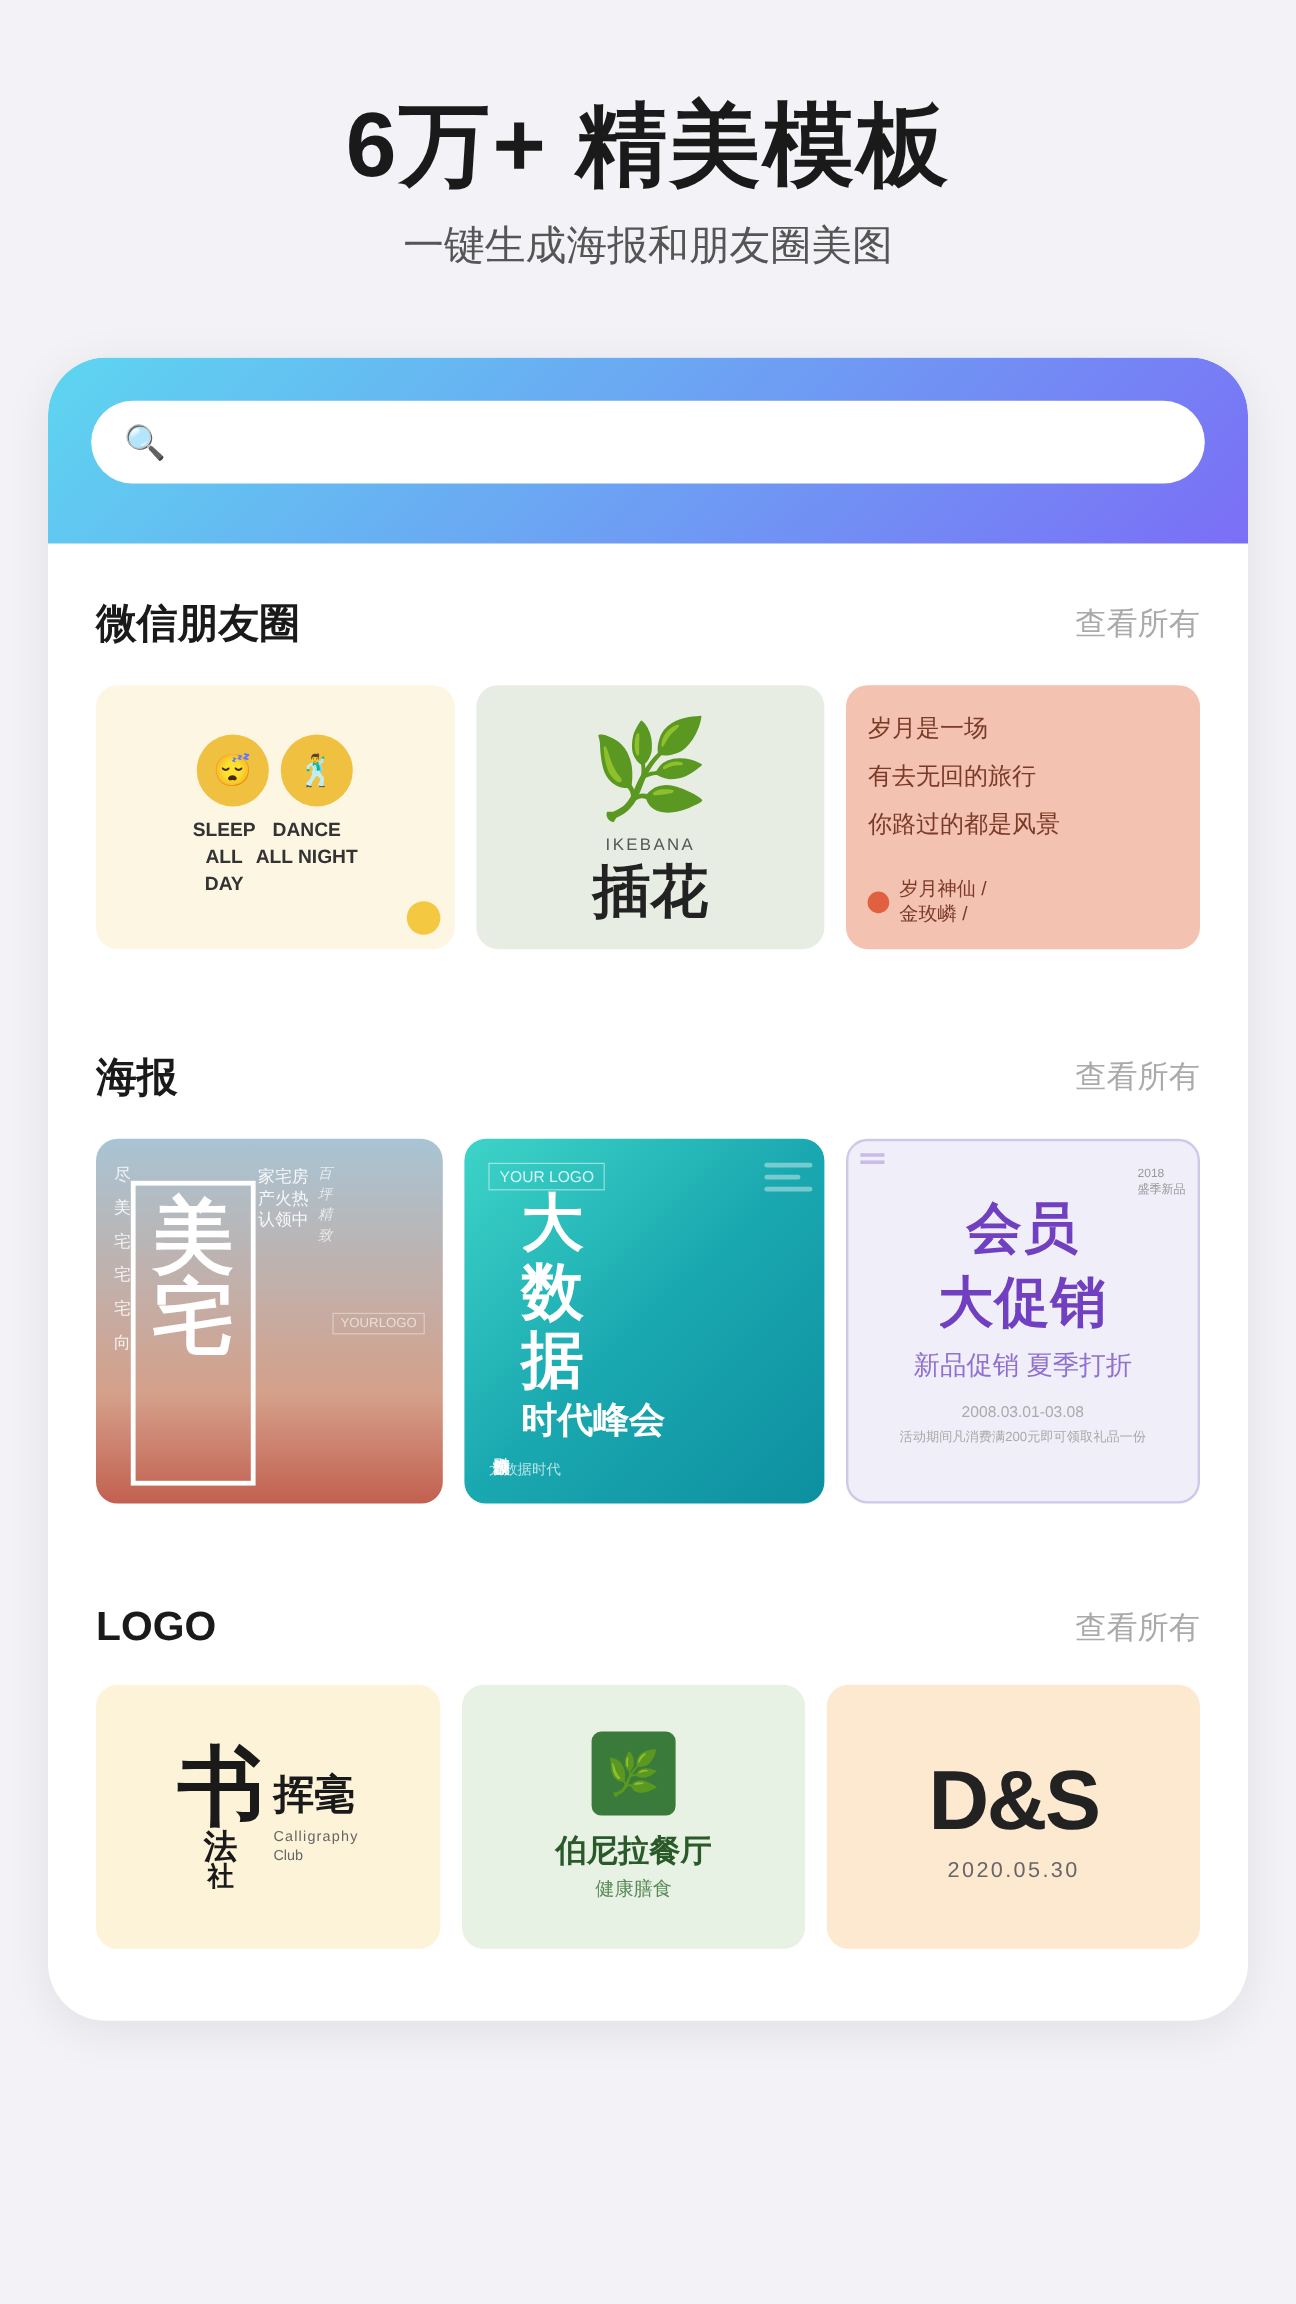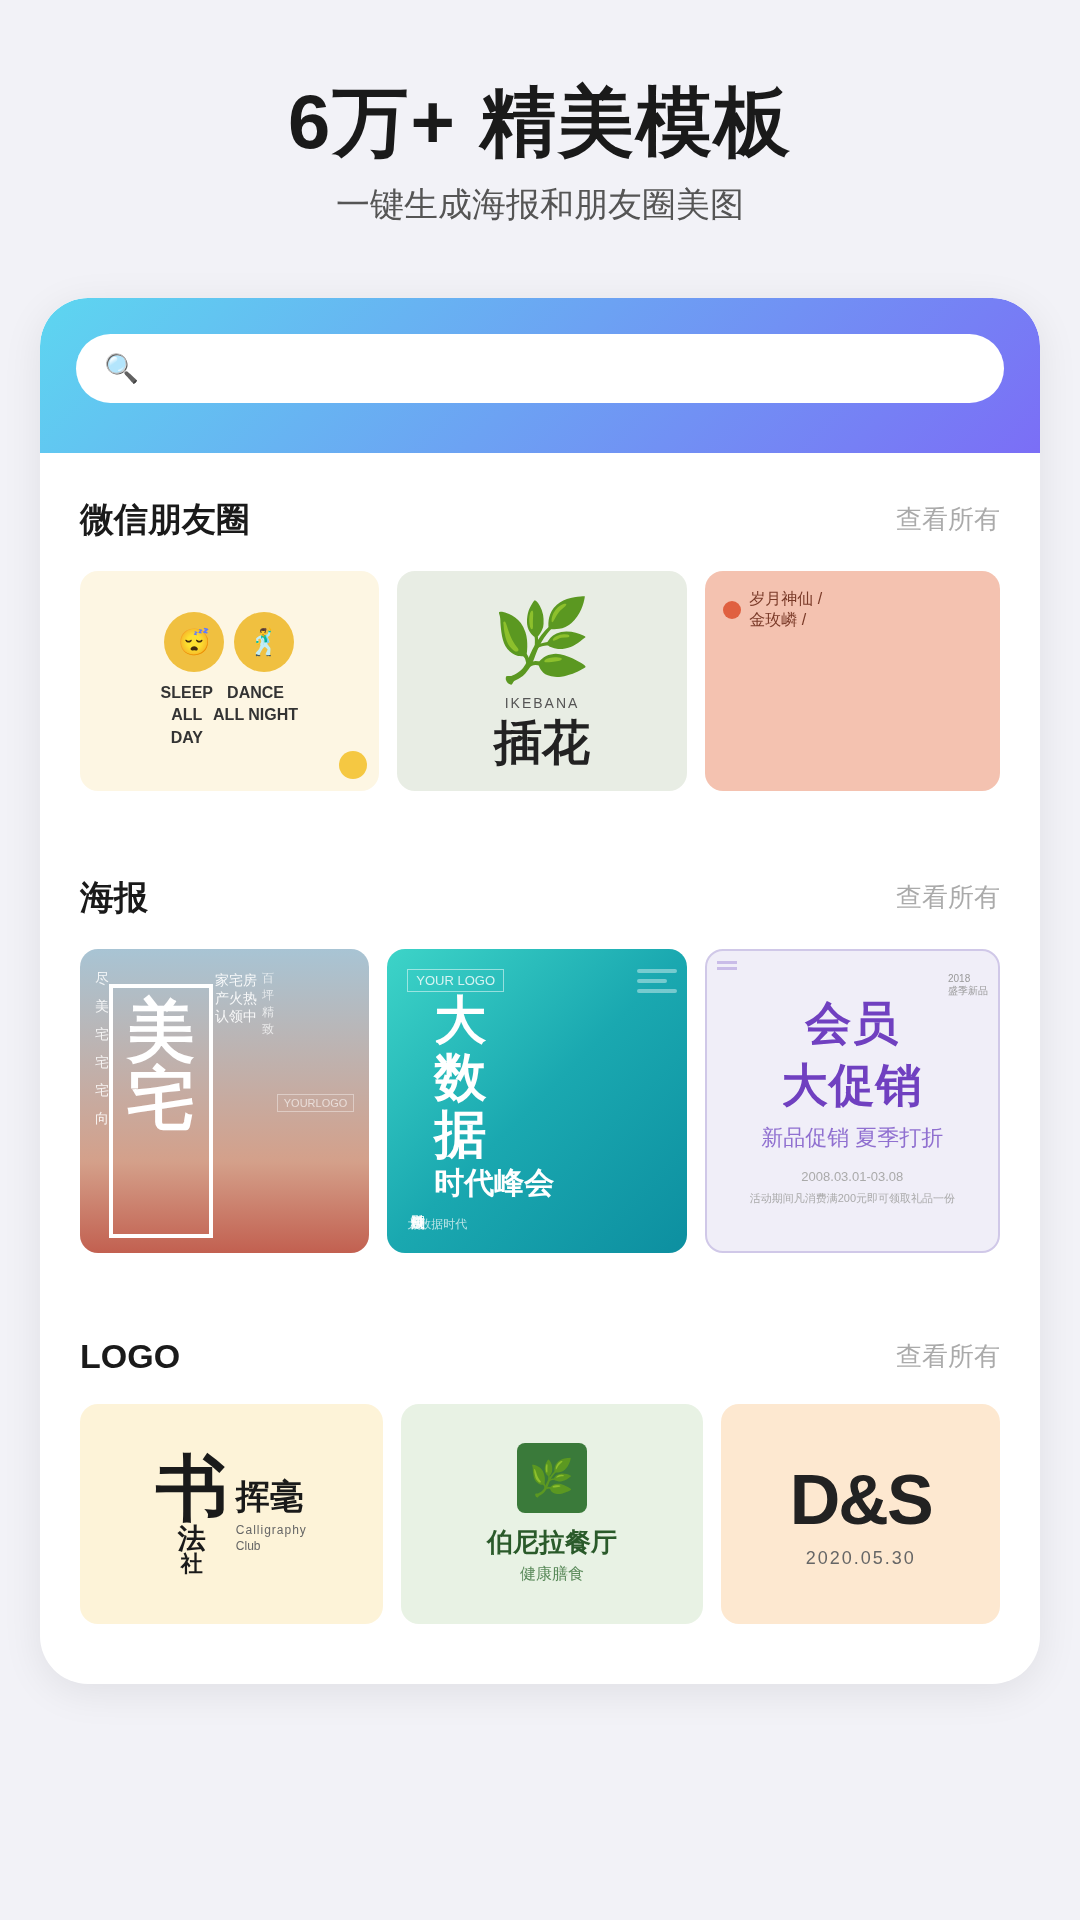--- a/index.html
+++ b/index.html
@@ -295,21 +295,21 @@
       color: #5a8a5a;
       margin-top: 4px;
     }
 
     .logo-card3 {
       background: #fde8d0;
       display: flex;
       flex-direction: column;
       align-items: center;
       justify-content: center;
-      padding: 8px;
+      padding: 32px;
       min-height: 220px;
     }
     .logo-card3-letters {
       font-size: 70px;
       font-weight: 900;
       color: #222;
       letter-spacing: -2px;
     }
     .logo-card3-date {
       font-size: 18px;
@@ -371,20 +371,25 @@
 
       <div class="card wc-card2">
         <div style="flex:1; display:flex; align-items:center; justify-content:center;">
           <span style="font-size:80px;">🌿</span>
         </div>
         <div style="font-size:14px; color:#555; letter-spacing:2px; text-align:center;">IKEBANA</div>
         <div style="font-size:48px; font-weight:900; color:#222; text-align:center;">插花</div>
       </div>
 
       <div class="card wc-card3">
+        <div class="wc-card3-text-top">
+          <div style="font-size:20px; color:#7a3a28; margin-bottom:4px;">岁月是一场</div>
+          <div style="font-size:20px; color:#7a3a28; margin-bottom:4px;">有去无回的旅行</div>
+          <div style="font-size:20px; color:#7a3a28;">你路过的都是风景</div>
+        </div>
         <div class="wc-card3-bottom">
           <div class="wc-card3-dot"></div>
           <div>
             <div style="font-size:16px; color:#7a3a28;">岁月神仙 /</div>
             <div style="font-size:16px; color:#7a3a28;">金玫嶙 /</div>
           </div>
         </div>
       </div>
 
     </div>
@@ -396,21 +401,21 @@
       <span class="section-link">查看所有</span>
     </div>
     <div class="cards-row cards-row-poster">
 
       <div class="card poster-card1">
         <div style="text-align:right; font-size:14px; color:rgba(255,255,255,0.85); line-height:2;">
           尽美<br>宅宅<br>宅向
         </div>
         <div class="poster-card1-main">美宅</div>
         <div style="font-size:14px; color:rgba(255,255,255,0.9); text-align:center; margin-top:8px;">家宅房产火热认领中</div>
-        <div style="font-size:12px; color:rgba(255,255,255,0.7); text-align:center; margin-top:6px;">百坪精致</div>
+        <div style="font-size:12px; color:rgba(255,255,255,0.7); text-align:right; margin-top:6px;font-style:italic;">百坪精致</div>
         <div style="font-size:11px; color:rgba(255,255,255,0.6); text-align:center; margin-top:4px; border:1px solid rgba(255,255,255,0.4); padding:2px 6px; display:inline-block; align-self:center;">YOURLOGO</div>
       </div>
 
       <div class="card poster-card2">
         <div style="font-size:13px; color:rgba(255,255,255,0.8); border:1px solid rgba(255,255,255,0.5); padding:3px 8px; display:inline-block; align-self:flex-start;">YOUR LOGO</div>
         <div style="display:flex; align-items:flex-end; gap:6px; margin-top:auto;">
           <div style="writing-mode:vertical-rl; font-size:14px; color:rgba(255,255,255,0.9); line-height:1.5;">引领科技潮流</div>
           <div>
             <div style="font-size:52px; font-weight:900; color:#fff; line-height:1.1;">大<br>数<br>据</div>
             <div style="font-size:30px; font-weight:900; color:#fff;">时代峰会</div>

